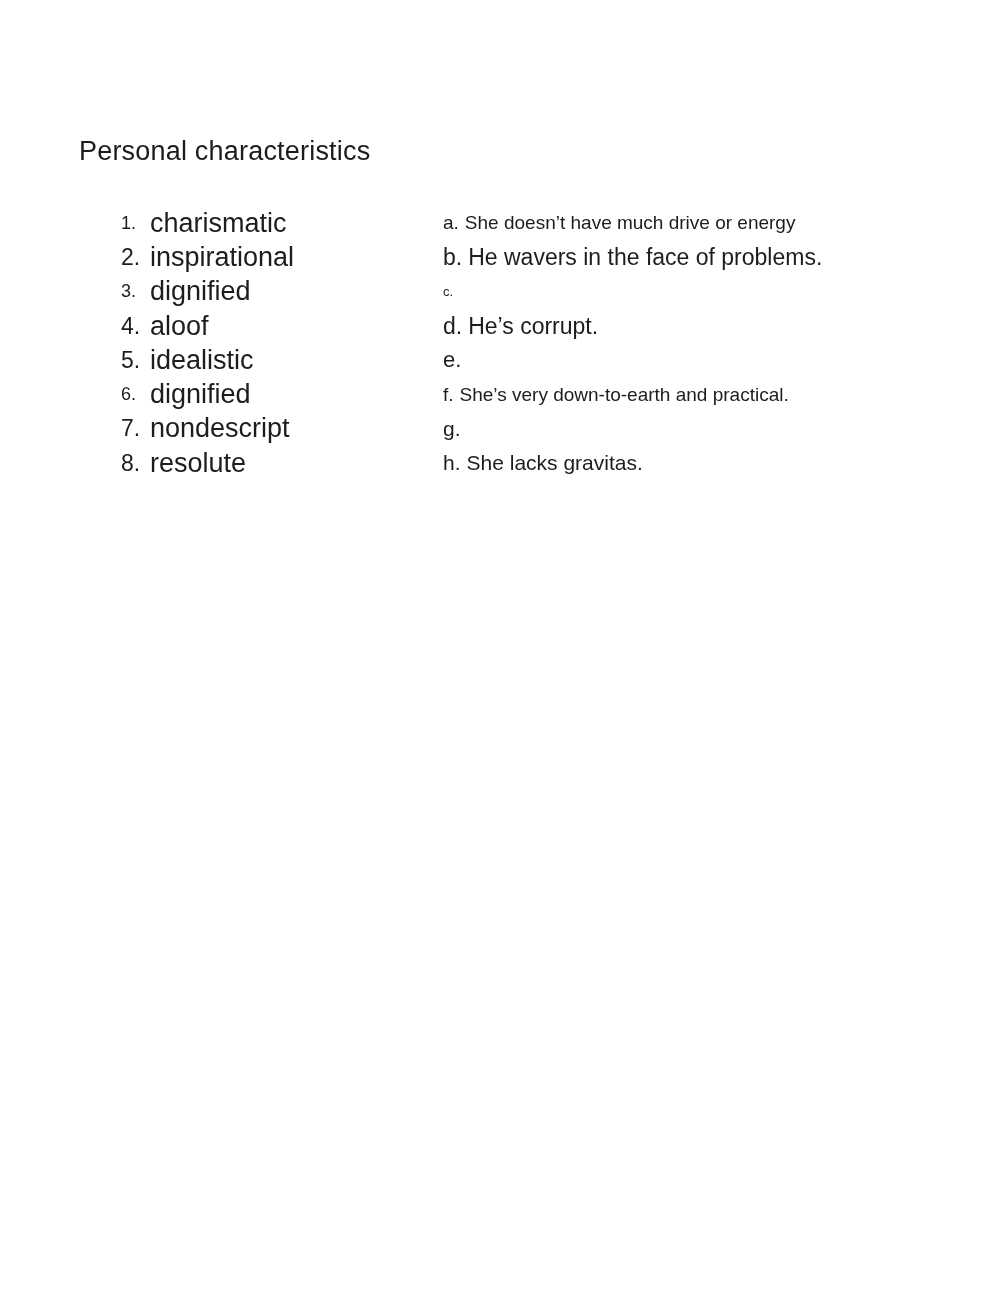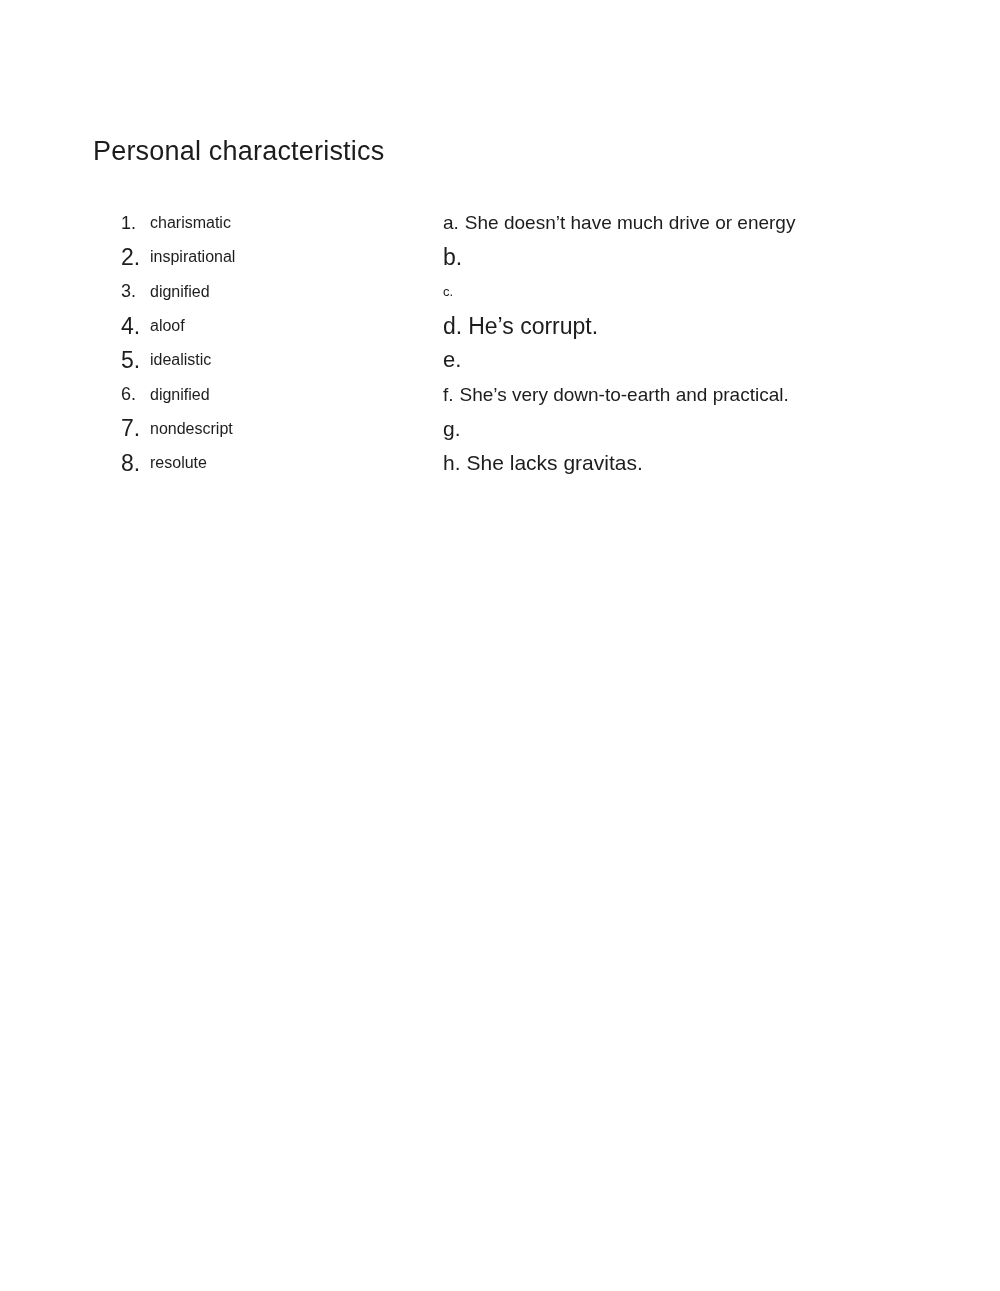--- a/index.html
+++ b/index.html
@@ -10,21 +10,21 @@
     width: 1000px;
     height: 1291px;
     position: relative;
     background: #ffffff;
     font-family: "Liberation Sans", sans-serif;
     color: #1d1d1d;
     overflow: hidden;
   }
   .page-title {
     position: absolute;
-    left: 93px;
+    left: 79px;
     top: 118px;
     font-size: 27px;
     font-weight: 400;
     letter-spacing: 0.2px;
     color: #1c1c1c;
   }
   .terms-col {
     position: absolute;
     left: 121px;
     top: 206px;
@@ -42,21 +42,21 @@
     width: 29px;
     font-size: 23px;
     flex: 0 0 29px;
   }
   .terms-col .row:nth-child(1) .num,
   .terms-col .row:nth-child(3) .num,
   .terms-col .row:nth-child(6) .num {
     font-size: 18px;
   }
   .terms-col .word {
-    font-size: 16px;
+    font-size: 27px;
   }
   .defs-col {
     position: absolute;
     left: 443px;
     top: 206px;
     margin: 0;
     padding: 0;
     list-style: none;
   }
   .defs-col .row {
@@ -119,20 +119,21 @@
   </li>
 </ul>
 
 <ul class="defs-col">
   <li class="row">
     <span class="letter">a.</span>
     <span class="text">She doesn’t have much drive or energy</span>
   </li>
   <li class="row">
     <span class="letter">b.</span>
+    <span class="text">He wavers in the face of problems.</span>
   </li>
   <li class="row">
     <span class="letter">c.</span>
   </li>
   <li class="row">
     <span class="letter">d.</span>
     <span class="text">He’s corrupt.</span>
   </li>
   <li class="row">
     <span class="letter">e.</span>

